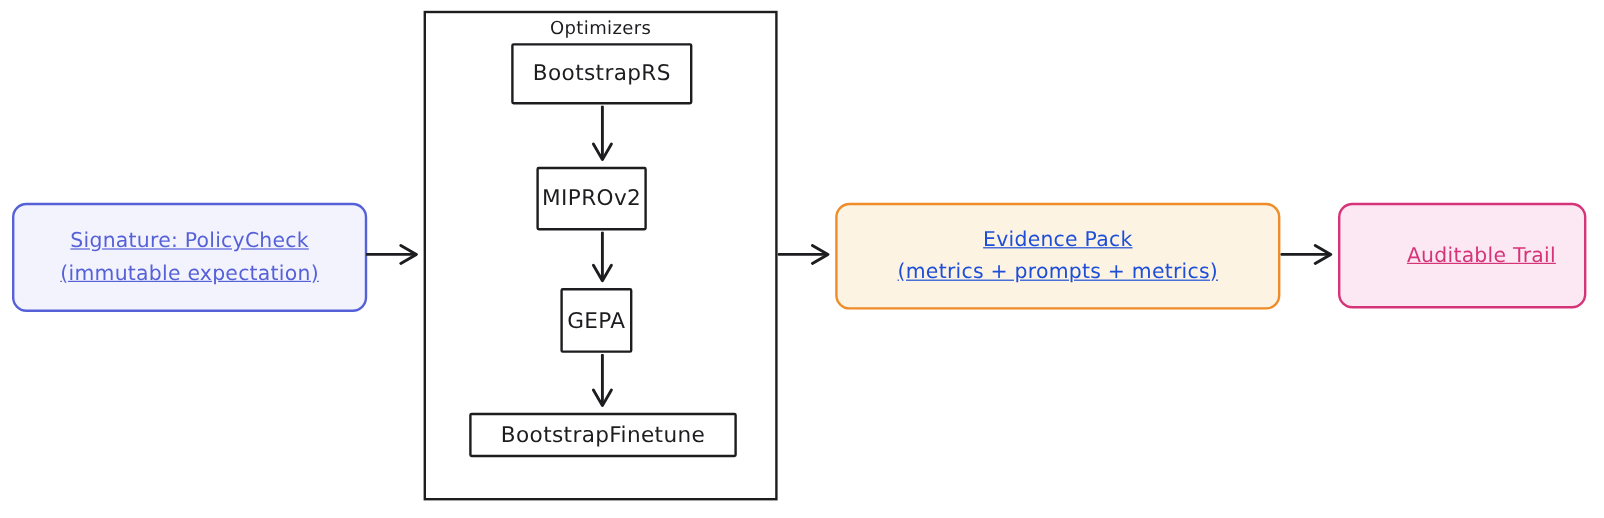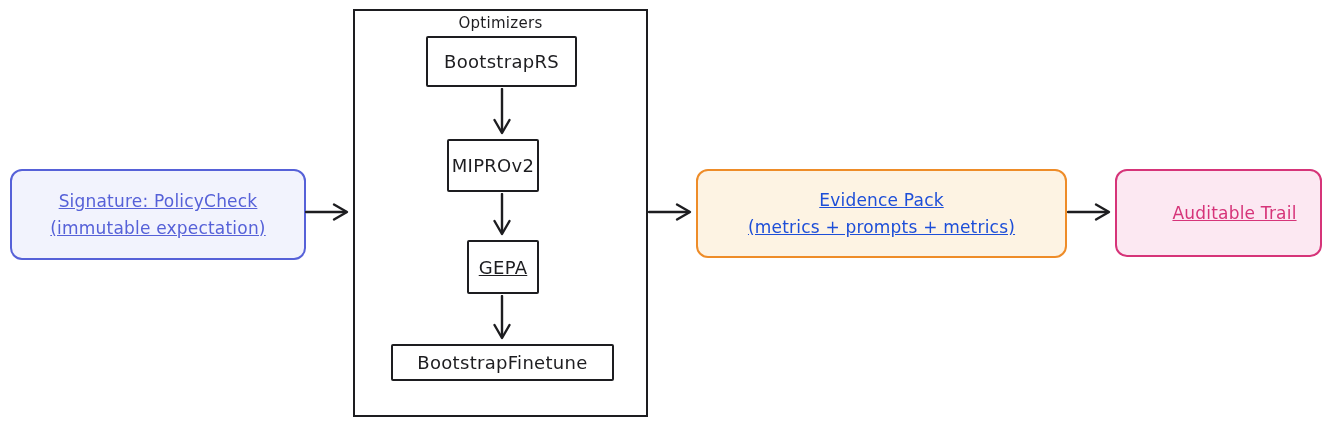--- a/index.html
+++ b/index.html
@@ -75,21 +75,21 @@
     color: #1d1d20;
     display: flex;
     align-items: center;
     justify-content: center;
     font-size: 18px;
     letter-spacing: 0.3px;
     border-radius: 2px;
   }
   .step-bootstraprs     { left: 71px;  top: 25px;  width: 151px; height: 51px; align-items: center; }
   .step-miprov2         { left: 92px;  top: 128px; width: 92px; height: 53px; justify-content: center; }
-  .step-gepa            { left: 112px; top: 229px; width: 72px;  height: 54px; text-decoration: underline; }
+  .step-gepa            { left: 112px; top: 229px; width: 60px;  height: 54px; }
   .step-bootstrapfinetune { left: 36px; top: 333px; width: 223px; height: 37px; }
 
   .arrow { position: absolute; }
   .arrow svg { display: block; }
   .arrow path {
     stroke: #1d1d20;
     stroke-width: 2.4;
     fill: none;
     stroke-linecap: round;
     stroke-linejoin: round;

